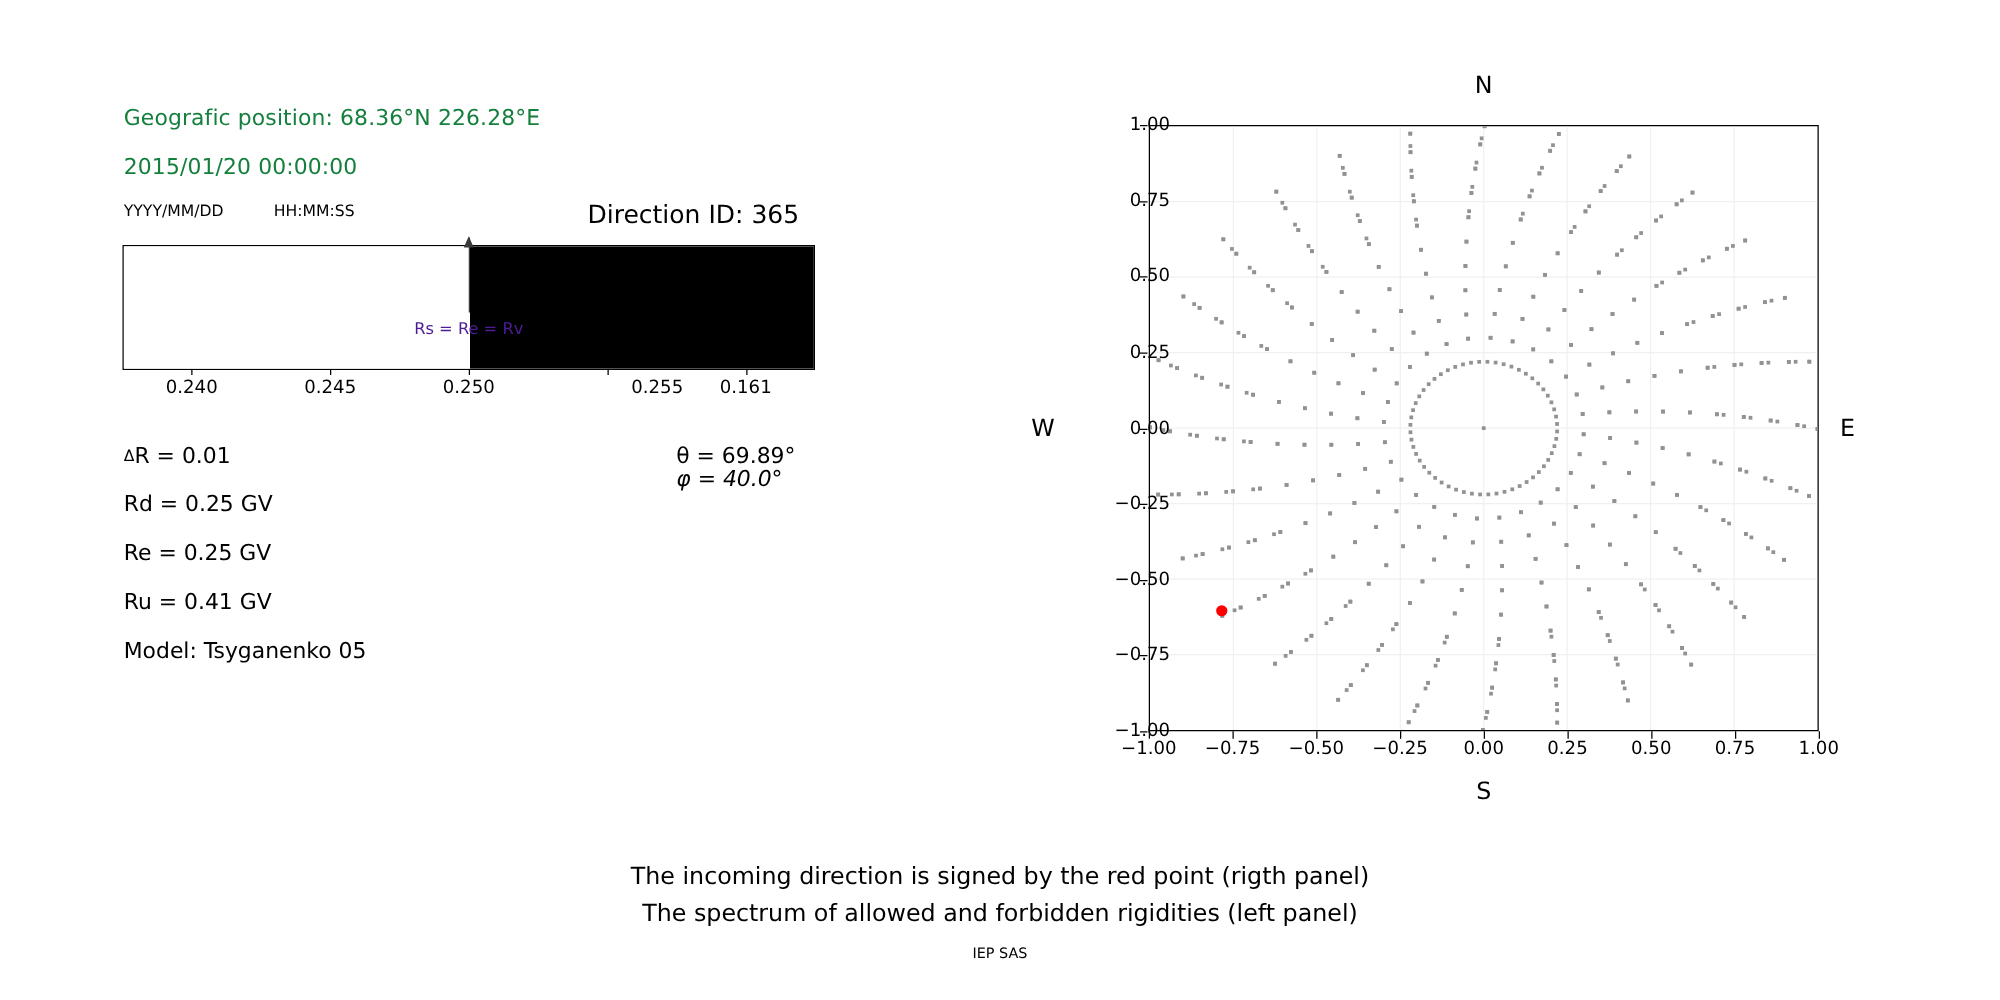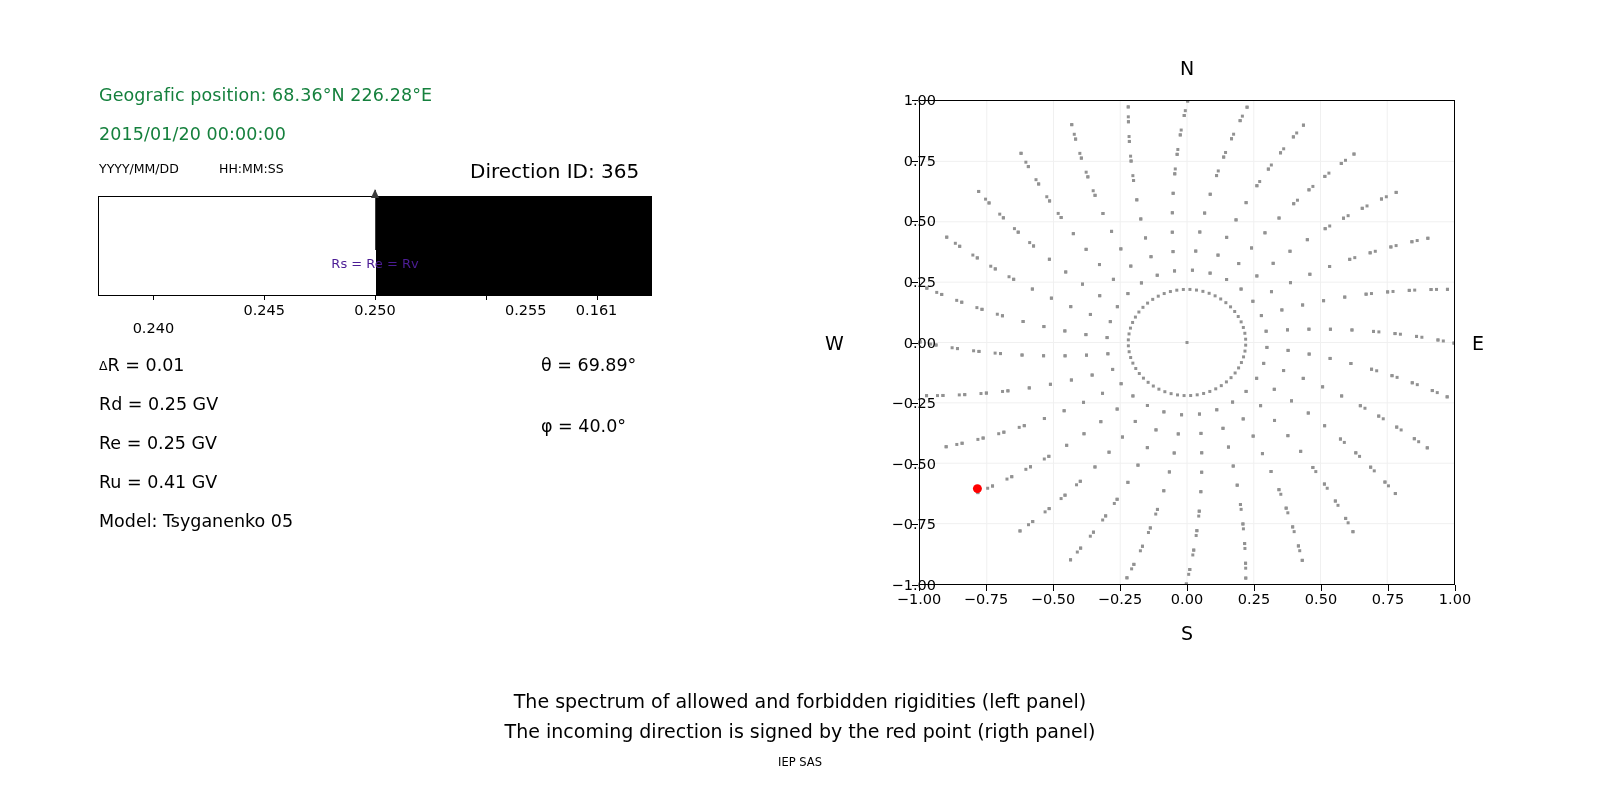--- a/index.html
+++ b/index.html
@@ -222,21 +222,21 @@
 
   <div class="nosel" id="direction-id">Direction ID: 365</div>
 
   <div id="spectrum-bar">
     <div id="spectrum-allowed" style="left: 0px; width: 277px; background: rgb(255, 255, 255);"></div>
     <div id="spectrum-forbidden" style="left: 277px; width: 277px; background: rgb(0, 0, 0);"></div>
   </div>
 
   <div id="spectrum-axis">
       <div class="sp-tick" style="left: 55.4px;"></div>
-      <div class="sp-tick-label nosel" style="left: 55.4px; margin-top: 18px;">0.240</div>
+      <div class="sp-tick-label nosel" style="left: 55.4px;">0.240</div>
       <div class="sp-tick" style="left: 166.2px;"></div>
       <div class="sp-tick-label nosel" style="left: 166.2px;">0.245</div>
       <div class="sp-tick" style="left: 277px;"></div>
       <div class="sp-tick-label nosel" style="left: 277px;">0.250</div>
       <div class="sp-tick" style="left: 387.8px;"></div>
       <div class="sp-tick-label nosel" style="left: 387.8px; margin-left: 40px;">0.255</div>
       <div class="sp-tick" style="left: 498.6px;"></div>
       <div class="sp-tick-label nosel" style="left: 498.6px;">0.161</div>
     </div>
 
@@ -248,21 +248,21 @@
 
   <div id="params-left">
       <div class="param param-left nosel" style="top: 355px;"><span class="sub">Δ</span>R = 0.01</div>
       <div class="param param-left nosel" style="top: 394px;">Rd = 0.25 GV</div>
       <div class="param param-left nosel" style="top: 433px;">Re = 0.25 GV</div>
       <div class="param param-left nosel" style="top: 472px;">Ru = 0.41 GV</div>
       <div class="param param-left nosel" style="top: 511px;">Model: Tsyganenko 05</div>
     </div>
   <div id="params-right">
       <div class="param param-right nosel" style="top: 355px;">θ = 69.89°</div>
-      <div class="param param-right nosel" style="top: 416px;">φ = 40.0°</div>
+      <div class="param param-right nosel" style="top: 374px; font-style: italic;">φ = 40.0°</div>
     </div>
 </div>
 
 <div id="right-panel">
 
   <div class="compass nosel" id="compass-n">N</div>
   <div class="compass nosel" id="compass-s">S</div>
   <div class="compass nosel" id="compass-w">W</div>
   <div class="compass nosel" id="compass-e">E</div>
 
@@ -1055,17 +1055,17 @@
     <div class="xtick-label nosel" style="left: 454px;">0.25</div>
     <div class="xtick-mark" style="left: 521px;"></div>
     <div class="xtick-label nosel" style="left: 521px;">0.50</div>
     <div class="xtick-mark" style="left: 588px;"></div>
     <div class="xtick-label nosel" style="left: 588px;">0.75</div>
     <div class="xtick-mark" style="left: 655px;"></div>
     <div class="xtick-label nosel" style="left: 655px;">1.00</div>
   </div>
 
 <div id="caption">
+  <div class="caption-line nosel">The incoming direction is signed by the red point (rigth panel)</div>
   <div class="caption-line nosel">The spectrum of allowed and forbidden rigidities (left panel)</div>
-  <div class="caption-line nosel">The incoming direction is signed by the red point (rigth panel)</div>
 </div>
 
 <div id="footer-credit" class="nosel">IEP SAS</div>
 
 </body></html>

